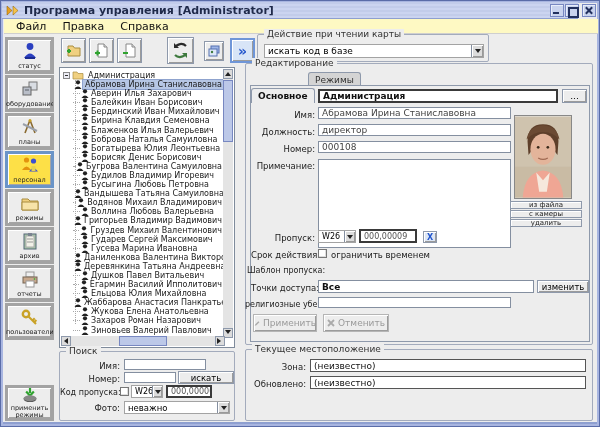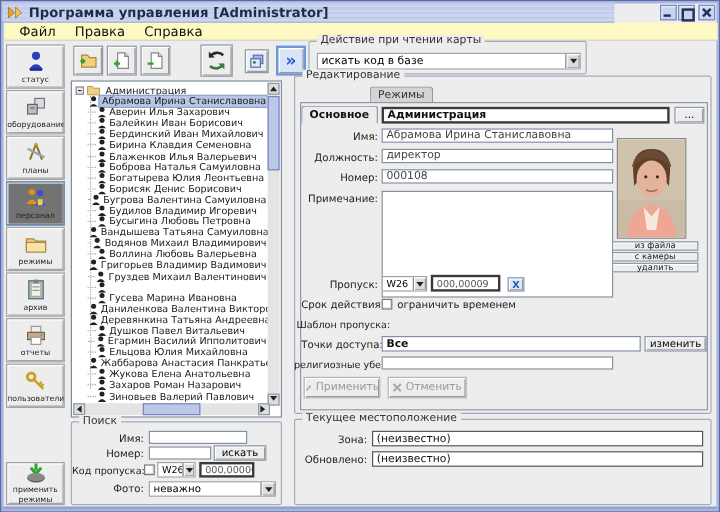--- a/index.html
+++ b/index.html
@@ -2,21 +2,21 @@
 <html><head>
 <meta charset="utf-8">
 <style>
   * { margin:0; padding:0; box-sizing:border-box; font-family:"DejaVu Sans", sans-serif; }
   body { background:#cfd4dd; }
   #win { position:relative; width:600px; height:427px; background:#EDEDED;
          border:1px solid #5A6CA8;
          box-shadow: inset 0 0 0 2px #A8B5E0, inset 0 -4px 0 #8E9FD0; overflow:hidden; }
 
   
-  .titlebar { position:absolute; left:1px; top:1px; width:510px; height:17px;
+  .titlebar { position:absolute; left:1px; top:1px; width:576px; height:17px;
     background:repeating-linear-gradient(0deg,#CBD4F0 0 2px,#C2CCEA 2px 4px);
     border-bottom:1px solid #8E9FD0; display:flex; align-items:center; }
   .title-text { font-size:11px; font-weight:bold; color:#1F2A4A; margin-left:4px; white-space:nowrap; }
   .app-icon { width:14px; height:11px; margin-left:4px; }
   .wc { position:absolute; top:2px; width:14px; height:13px; background:#C9D3EE;
         border:1px solid #7787C1; box-shadow:inset 1px 1px 0 #E8EDFA; }
   .wc-min::after { content:""; position:absolute; left:2px; bottom:2px; width:6px; height:2px; background:#22305E; }
   .wc-max::after { content:""; position:absolute; left:2px; top:2px; width:7px; height:7px; border:2px solid #22305E; }
   .wc-close::before, .wc-close::after { content:""; position:absolute; left:5px; top:1px; width:2px; height:9px; background:#22305E; }
   .wc-close::before { transform:rotate(45deg); } .wc-close::after { transform:rotate(-45deg); }
@@ -43,23 +43,23 @@
                  display:flex; align-items:center; justify-content:center;
                  box-shadow: inset 1px 1px 0 #fff, inset -1px -1px 0 #999; }
   .arr-d { width:0; height:0; border:3px solid transparent; border-top:4px solid #222; margin-top:3px; }
   .arr-u { width:0; height:0; border:3px solid transparent; border-bottom:4px solid #222; margin-bottom:3px; }
   .arr-l { width:0; height:0; border:3px solid transparent; border-right:4px solid #222; margin-right:3px; }
   .arr-r { width:0; height:0; border:3px solid transparent; border-left:4px solid #222; margin-left:3px; }
   .cb { background:#fff; border:1px solid #777; width:9px; height:9px; box-shadow:inset -1px -1px 0 #ddd; }
 
   
   .side-btn { position:absolute; left:4px; width:49px; height:37px; background:#EDEDED;
-              border:1px solid #a3a3a3; box-shadow:inset 1px 1px 0 #fff, inset -1px -1px 0 #A5A5A5;
+              border:3px solid #a3a3a3; box-shadow:inset 1px 1px 0 #fff, inset -1px -1px 0 #A5A5A5;
               display:flex; flex-direction:column; align-items:center; justify-content:center; }
-  .side-btn.sel { background:#737373; border-color:#6A94C8; }
+  .side-btn.sel { background:#fde047; border-color:#6A94C8; }
   .side-btn .slabel { font-size:6.5px; color:#222; margin-top:1px; white-space:nowrap; overflow:hidden; max-width:47px; }
 
   
   .tbtn { position:absolute; }
   .tbtn.sel-outline { border:2px solid #6F96D8; background:#D8E5F7; }
 
   
   .tree-panel { position:absolute; left:58px; top:66px; width:176px; height:281px; background:#fff;
                 border:1px solid #7F8B9B; }
   .tree-rows { position:absolute; left:1px; top:2px; width:163px; height:265px; overflow:hidden; }
@@ -382,20 +382,21 @@
       <path d="M0.5 9 Q4 4.2 7.5 9 Z" fill="#222"></path>
     </svg>
     <span class="tree-label">Груздев Михаил Валентинович</span>
   </div>
         <div class="tree-row">
     <span class="guide"></span>
     <svg width="8" height="9" viewBox="0 0 8 9" style="flex:none;">
       <circle cx="4" cy="2.3" r="2.1" fill="#222"></circle>
       <path d="M0.5 9 Q4 4.2 7.5 9 Z" fill="#222"></path>
     </svg>
+    <span class="tree-label">Гударев Сергей Максимович</span>
   </div>
         <div class="tree-row">
     <span class="guide"></span>
     <svg width="8" height="9" viewBox="0 0 8 9" style="flex:none;">
       <circle cx="4" cy="2.3" r="2.1" fill="#222"></circle>
       <path d="M0.5 9 Q4 4.2 7.5 9 Z" fill="#222"></path>
     </svg>
     <span class="tree-label">Гусева Марина Ивановна</span>
   </div>
         <div class="tree-row">
@@ -492,21 +493,21 @@
         </div>
     </div>
   </div>
 
   <div class="grp" style="left:58px; top:350px; width:176px; height:70px;">
     <span class="grp-legend">Поиск</span>
     <span class="lbl" style="left:0; top:9px; width:60px;">Имя:</span>
     <div class="fld" style="position:absolute; left:64px; top:7px; width:82px; height:11px;"></div>
     <span class="lbl" style="left:0; top:22px; width:60px;">Номер:</span>
     <div class="fld" style="position:absolute; left:64px; top:20px; width:52px; height:11px;"></div>
-    <div class="btn3d" style="position:absolute; left:118px; top:19px; width:44px; height:13px; font-size:8.5px;">искать</div>
+    <div class="btn3d" style="position:absolute; left:118px; top:19px; width:56px; height:13px; font-size:8.5px;">искать</div>
     <span class="lbl" style="left:0; top:36px; width:57px; font-size:8px;">Код пропуска:</span>
     <div class="cb" style="position:absolute; left:60px; top:35px;"></div>
     <div class="combo" style="left:71px; top:33px; width:32px; height:13px;">
       <span class="val" style="font-size:8px;">W26</span>
       <span class="cbtn" style="width:10px;">
           <span class="arr-d"></span>
         </span>
     </div>
     <div class="fld dark" style="position:absolute; left:106px; top:33px; width:46px; height:13px; font-size:8px; color:#555;">000,00000</div>
     <span class="lbl" style="left:0; top:51px; width:60px;">Фото:</span>

